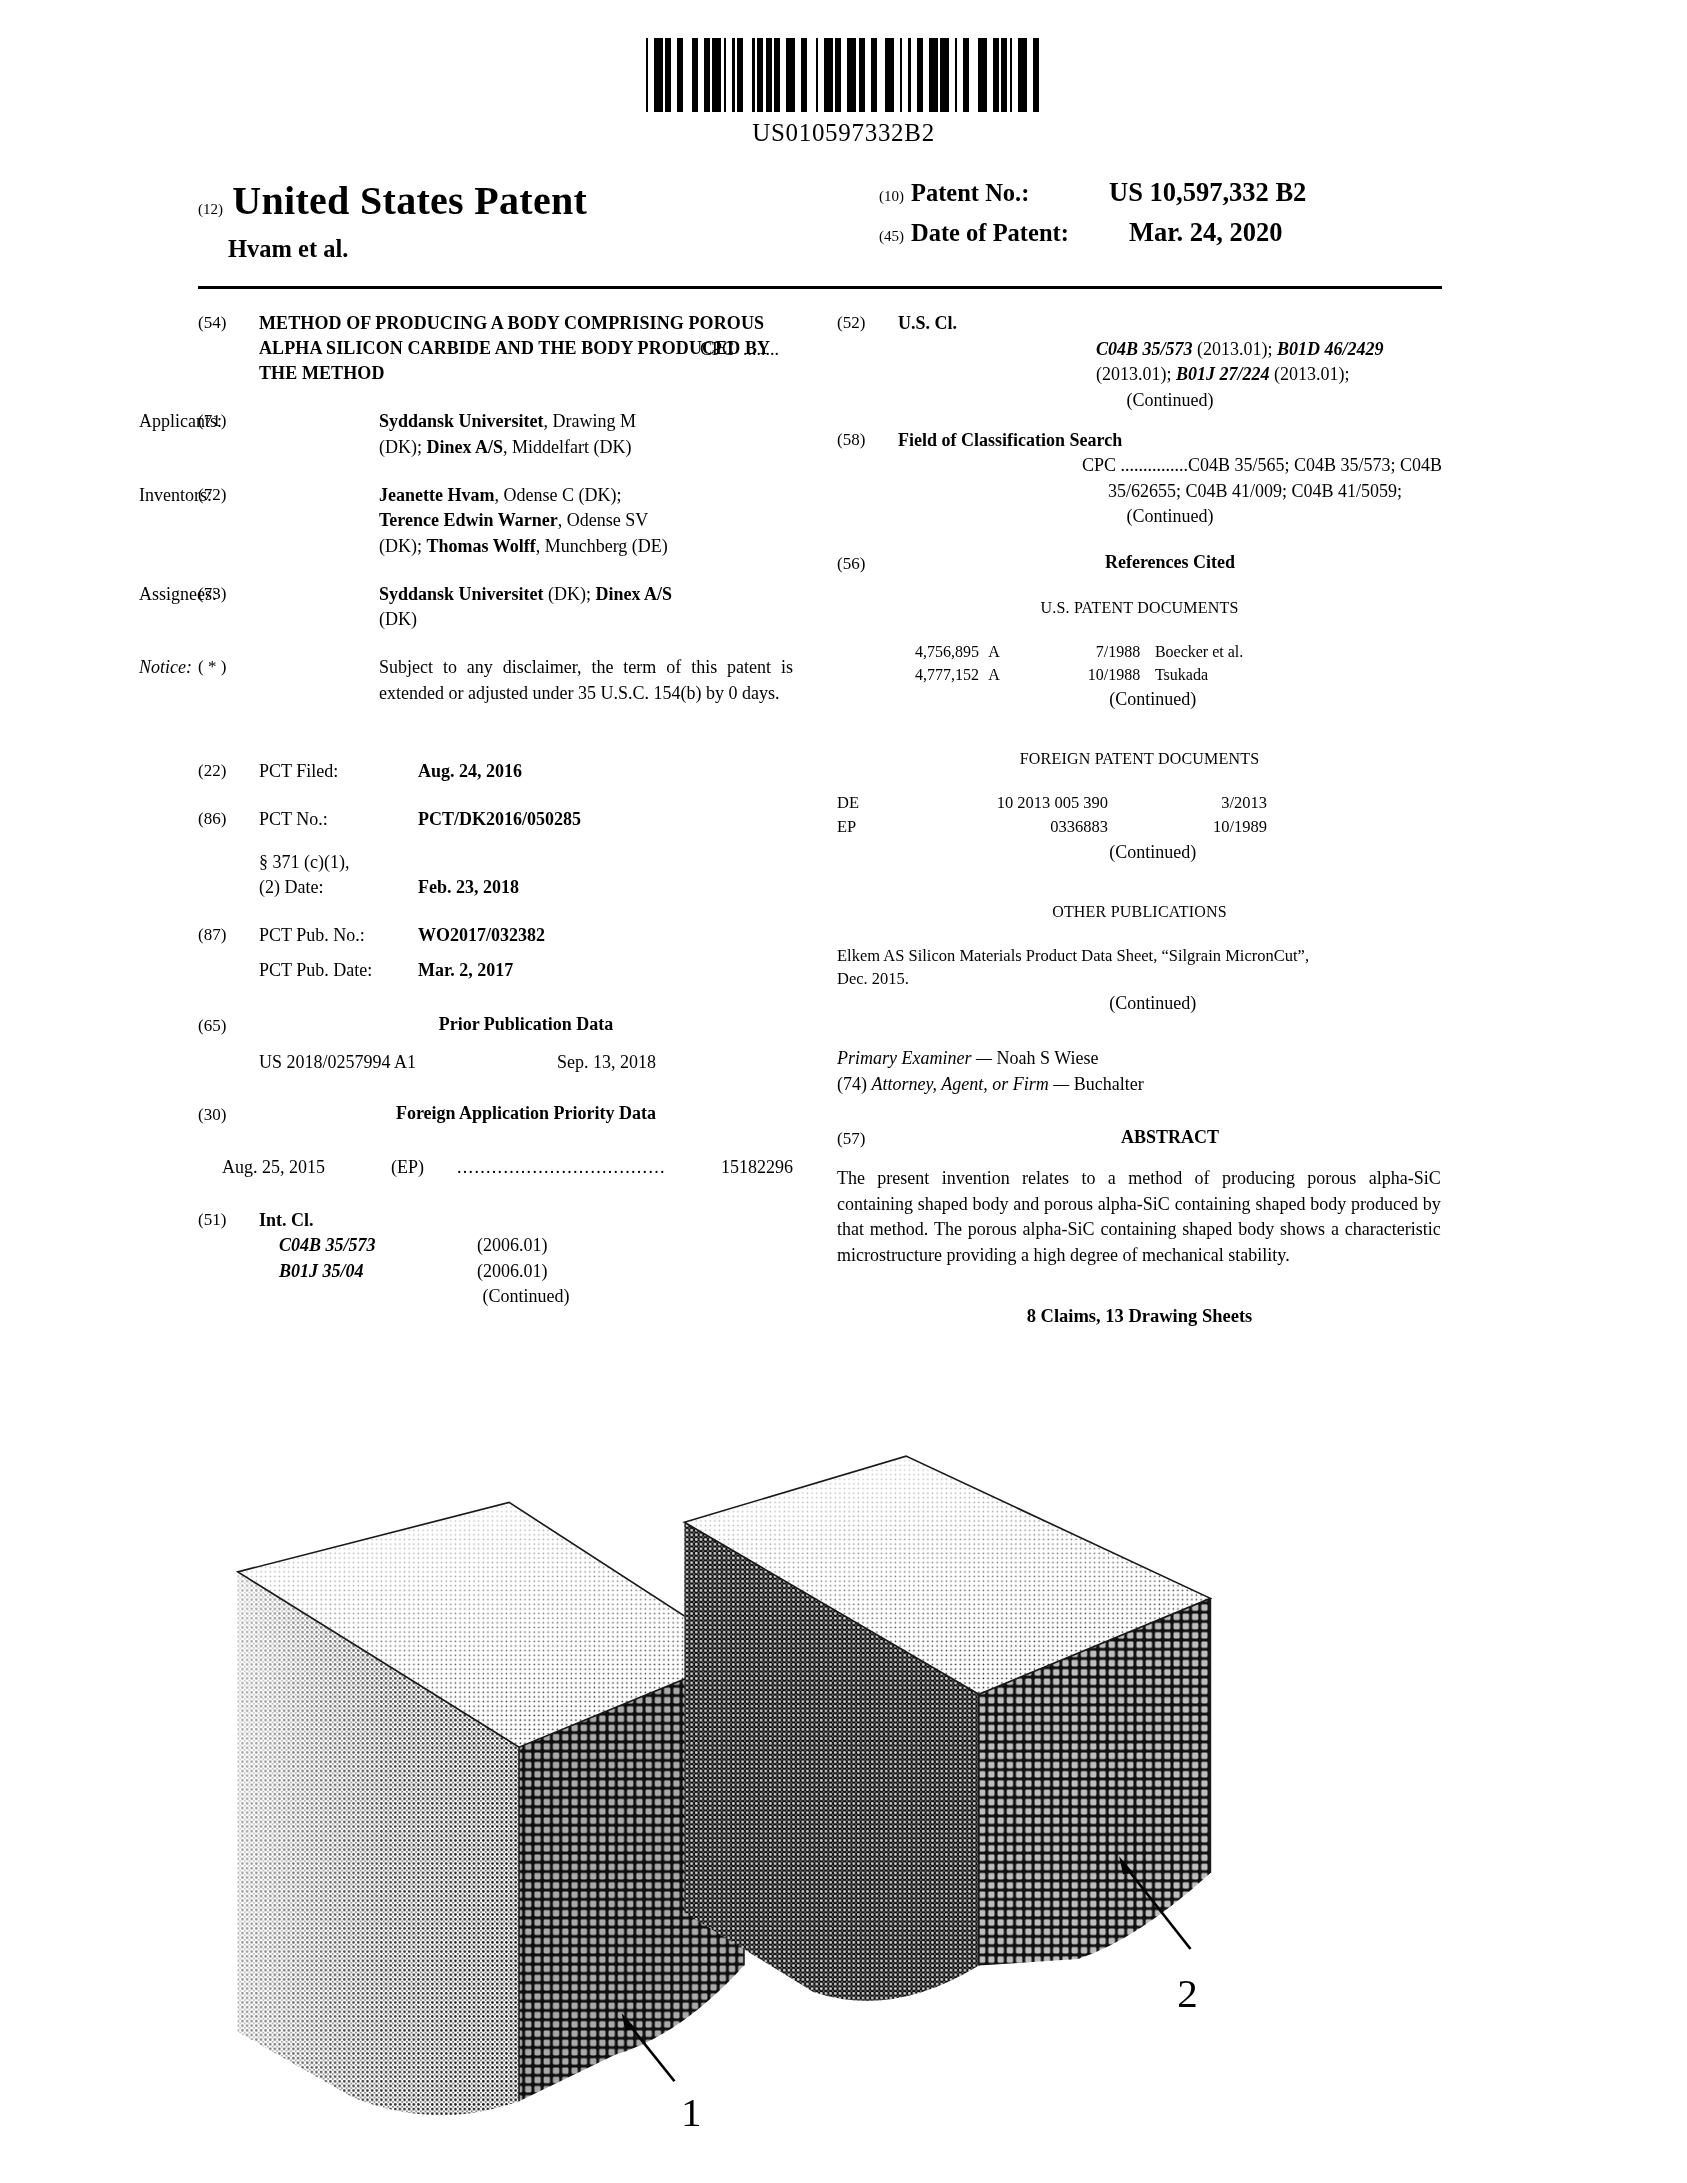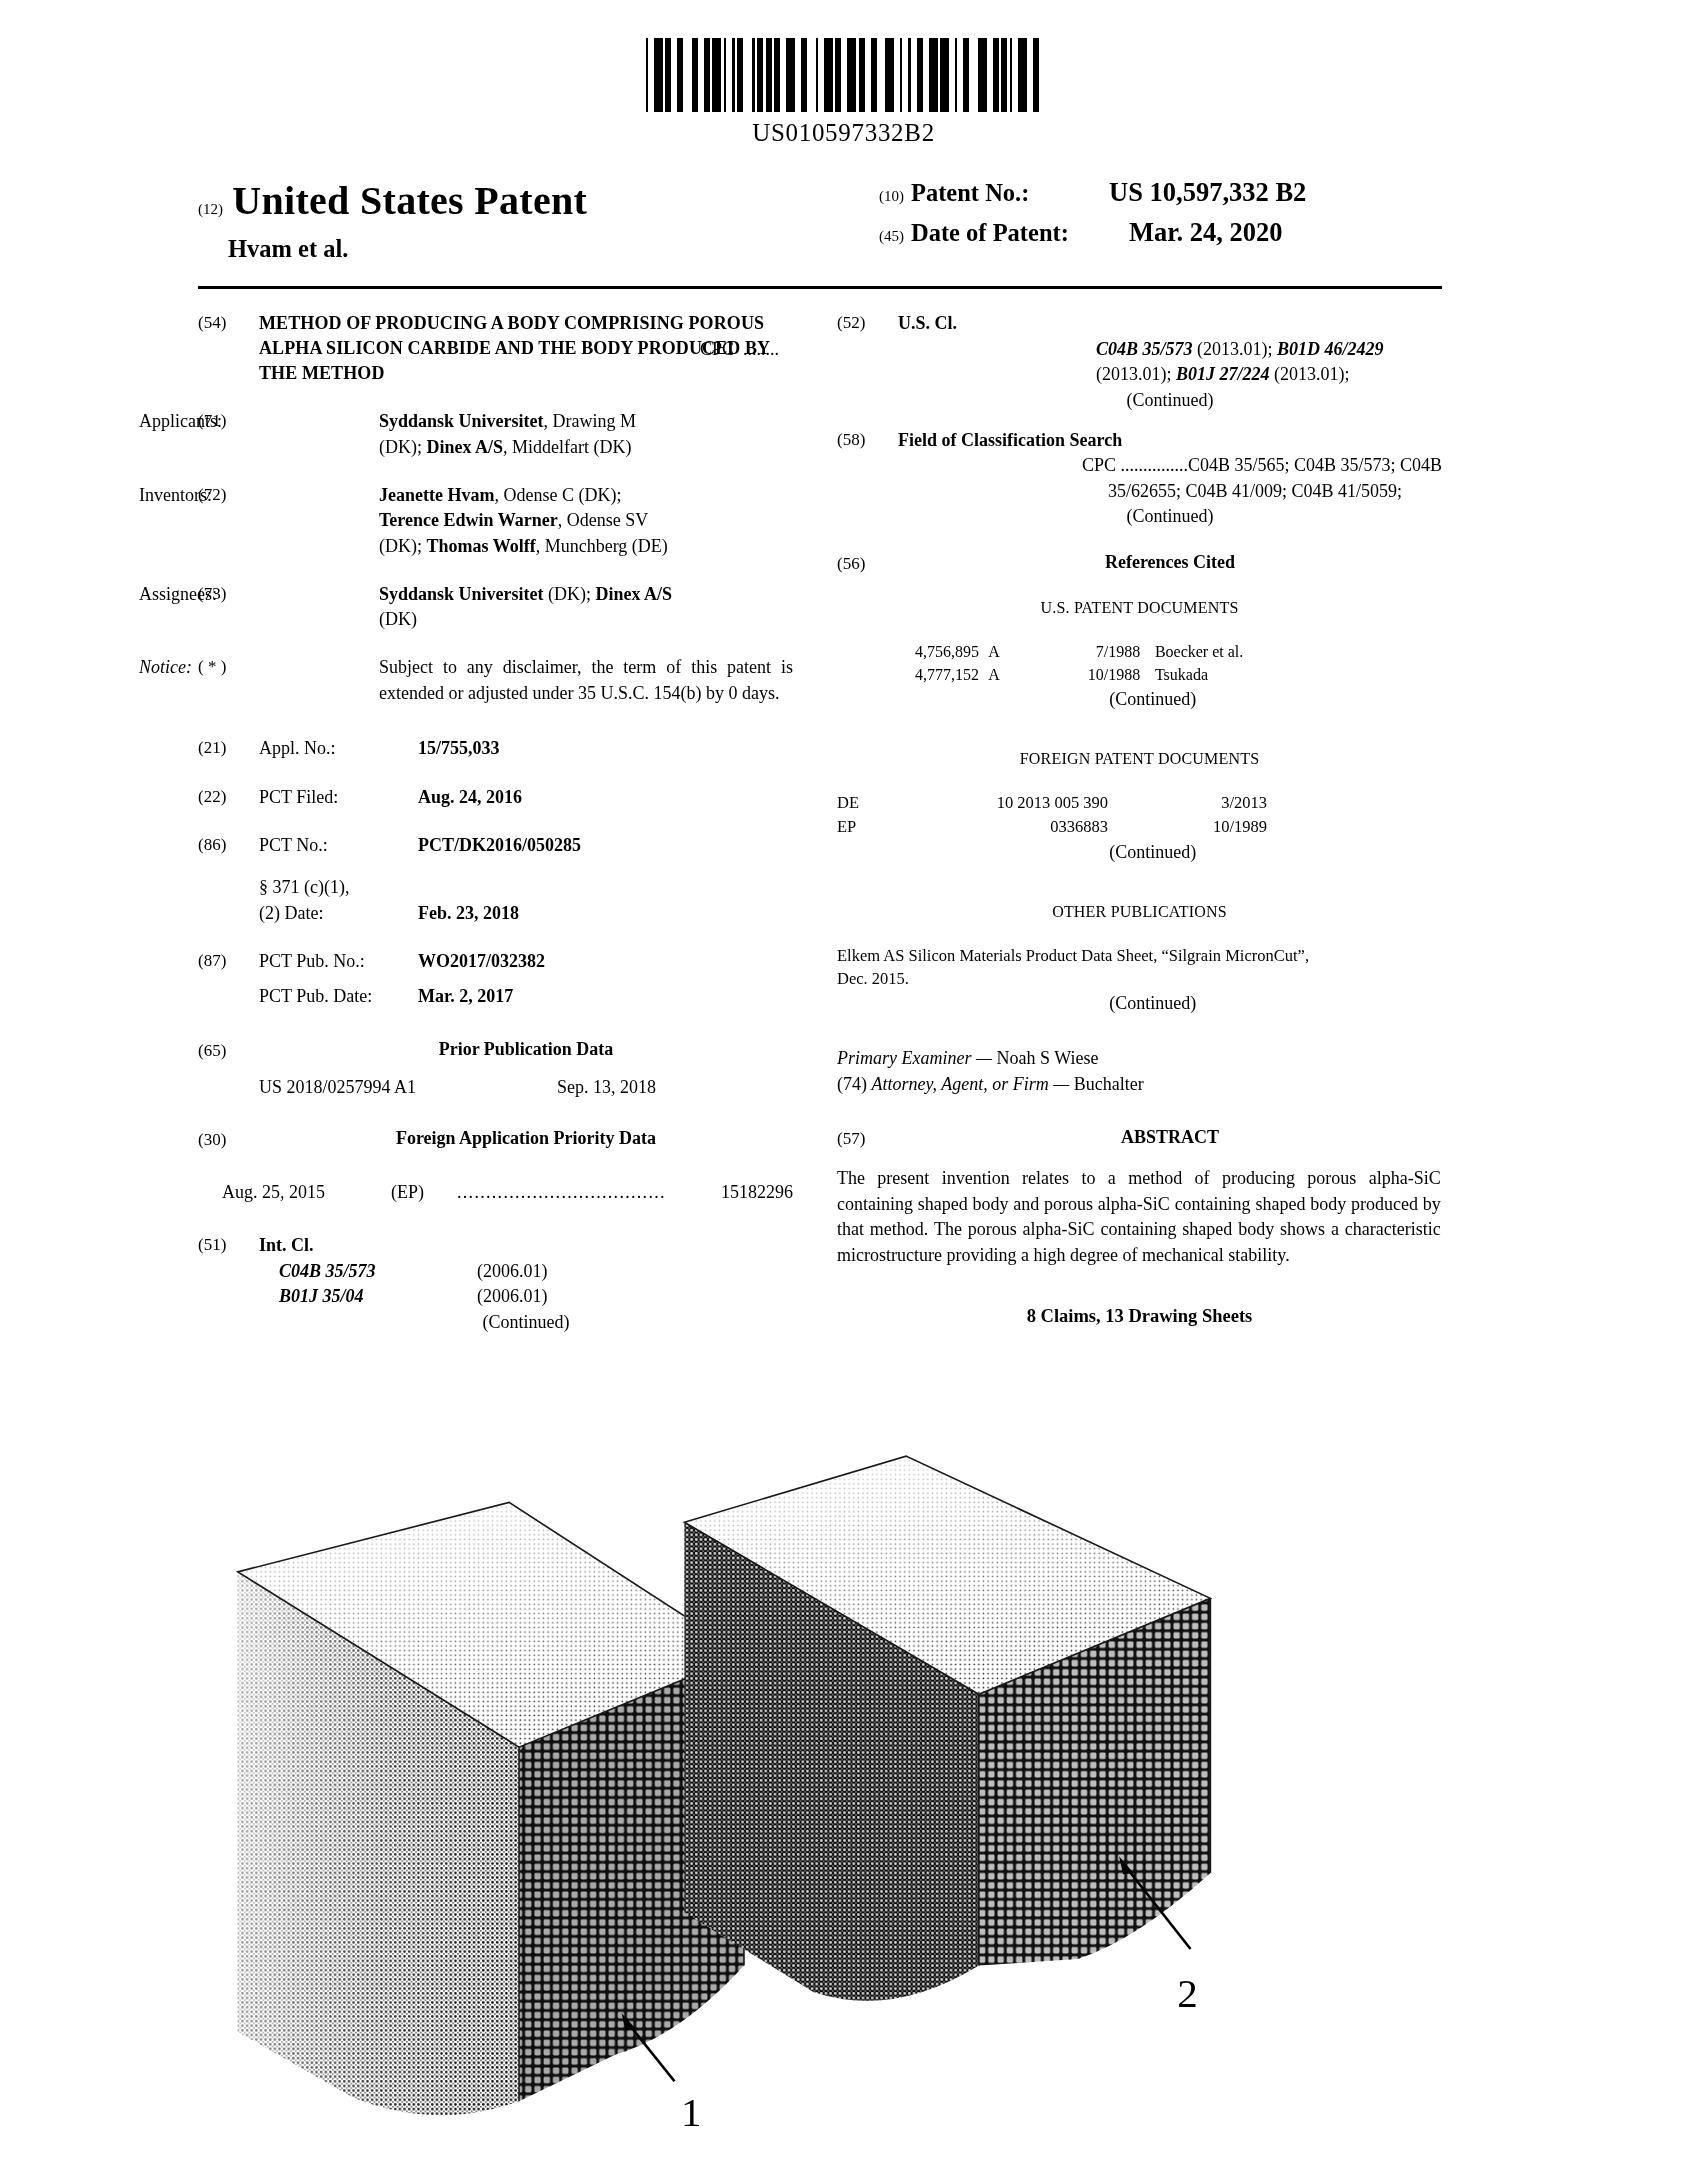--- a/index.html
+++ b/index.html
@@ -257,26 +257,20 @@
       <div class="num">( * )</div>
       <div class="body t-norm">
         <div class="hang just">
           <span class="lbl-inline lw-not">Notice:</span><span>Subject to any disclaimer, the term of this patent is extended or adjusted under 35 U.S.C. 154(b) by 0 days.</span>
         </div>
       </div>
     </div>
 
     <div class="gap-l"></div>
 
-    <div class="fld">
-      <div class="num">(21)</div>
-      <div class="body t-norm">
-        <span class="lbl-inline lw-gen">Appl. No.:</span><span class="b">15/755,033</span>
-      </div>
-    </div>
 
     <div class="gap-m"></div>
 
     <div class="fld">
       <div class="num">(22)</div>
       <div class="body t-norm">
         <span class="lbl-inline lw-gen">PCT Filed:</span><span class="b">Aug. 24, 2016</span>
       </div>
     </div>
 

